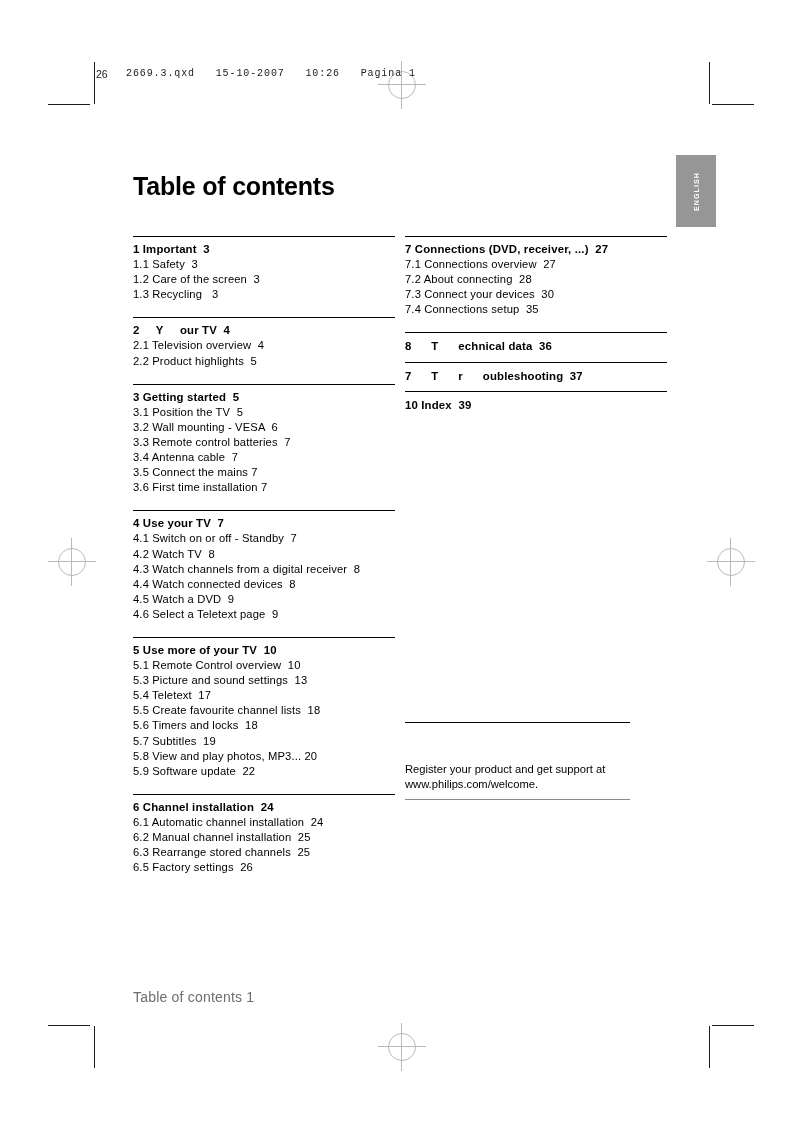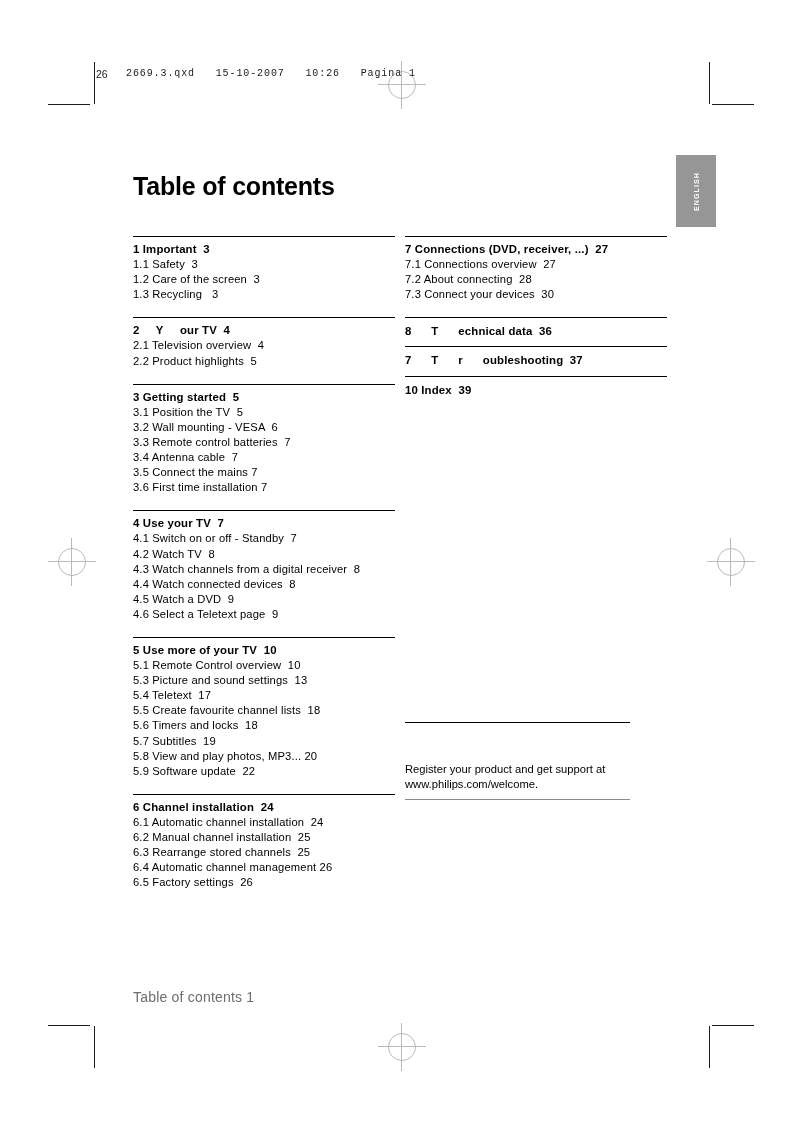--- a/index.html
+++ b/index.html
@@ -228,33 +228,33 @@
       <div class="entry">5.8 View and play photos, MP3... 20</div>
       <div class="entry">5.9 Software update  22</div>
     </div>
     <div class="group-gap"></div>
     <div class="rule"></div>
     <div class="group">
       <div class="entry entry-head">6 Channel installation  24</div>
       <div class="entry">6.1 Automatic channel installation  24</div>
       <div class="entry">6.2 Manual channel installation  25</div>
       <div class="entry">6.3 Rearrange stored channels  25</div>
-      <div class="entry">6.4 Automatic channel management 26</div>
       <div class="entry">6.5 Factory settings  26</div>
     </div>
     <div class="group-gap"></div>
   </div>
 
 <div class="col col-right" id="right-col">
     <div class="rule"></div>
     <div class="group">
       <div class="entry entry-head">7 Connections (DVD, receiver, ...)  27</div>
       <div class="entry">7.1 Connections overview  27</div>
       <div class="entry">7.2 About connecting  28</div>
       <div class="entry">7.3 Connect your devices  30</div>
+      <div class="entry">7.4 Connections setup  35</div>
     </div>
     <div class="group-gap"></div>
     <div class="rule"></div>
     <div class="section-solo">
       <div class="entry entry-head">8      T      echnical data  36</div>
     </div>
     <div class="rule"></div>
     <div class="section-solo">
       <div class="entry entry-head">7      T      r      oubleshooting  37</div>
     </div>

